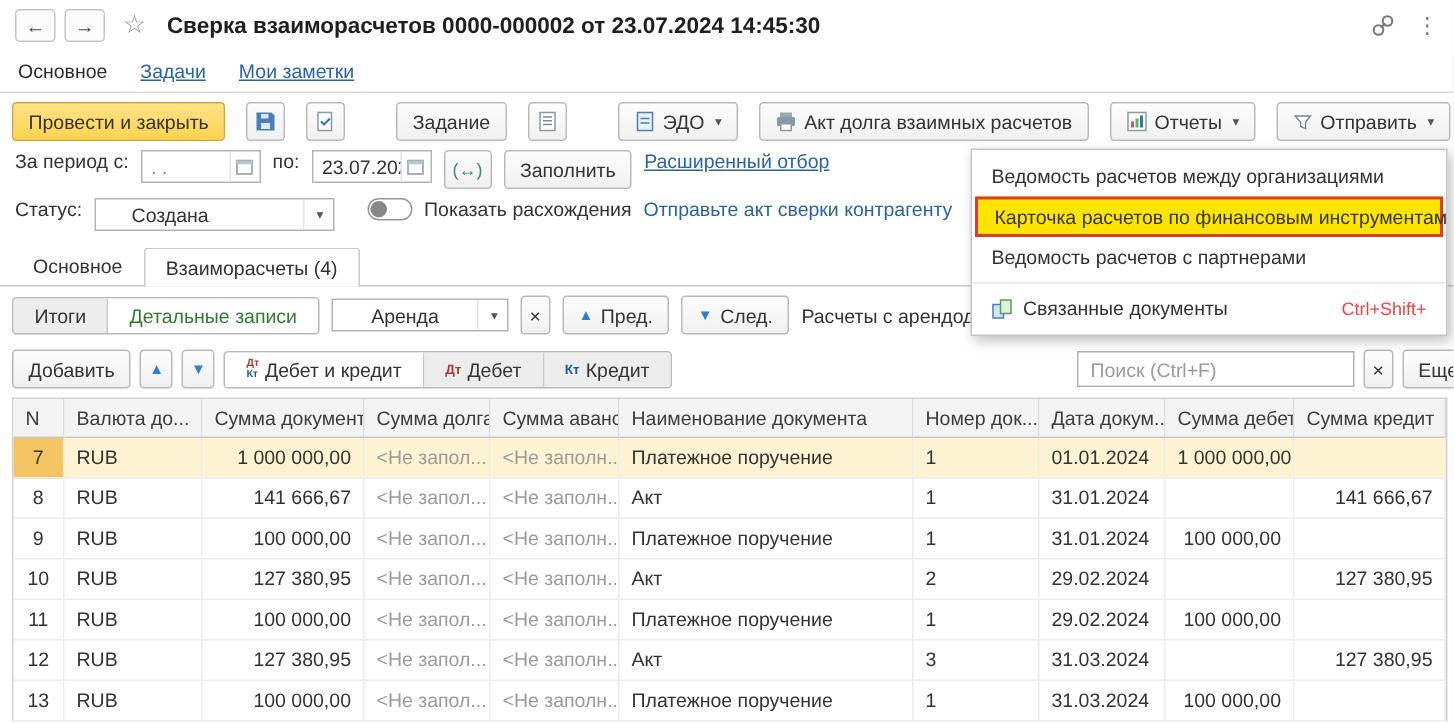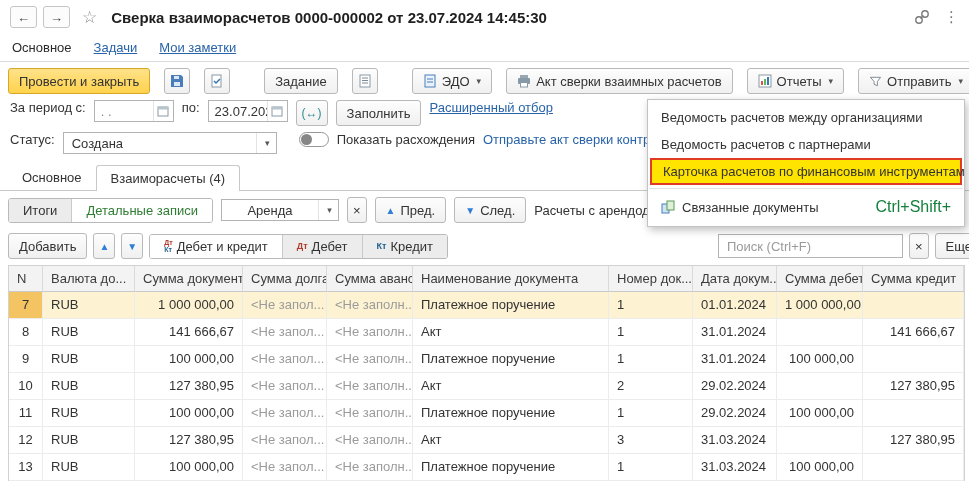--- a/index.html
+++ b/index.html
@@ -84,21 +84,21 @@
   .ph { color:#9b9b9b; }
   .row-sel .gc { background:#fdf2d1; }
   .row-sel .ncell { background:#f5c462; }
 
   
   .popup-menu { position:absolute; left:647px; top:99px; width:318px; background:#fff;
                 border:1px solid #c3c3c3; box-shadow:2px 3px 8px rgba(0,0,0,.25); z-index:40; padding:4px 0; }
   .pm-item { display:flex; align-items:center; padding:6px 13px; color:#333; white-space:nowrap; cursor:pointer; }
   .pm-hl { background:#ffe400; border:2px solid #e03b24; padding:4px 11px; margin:0 2px; }
   .pm-sep { height:1px; background:#e3e3e3; margin:3px 1px; }
-  .pm-short { margin-left:auto; color:#15803d; font-size:16px; }
+  .pm-short { margin-left:auto; color:#ef4444; font-size:12px; }
   .pm-ico { margin-right:7px; display:inline-flex; }
 </style>
 </head>
 <body>
 
 <div class="app">
 
   <div class="titlebar">
     <div class="nav-btn">
         <span>←</span>
@@ -171,21 +171,21 @@
       <span class="caret">▾</span>
     </div>
     <div class="btn">
       <span style="display:inline-flex;">
           <svg width="14" height="14" viewBox="0 0 14 14">
             <rect x="3" y="1" width="8" height="3" fill="#9aa7b0"></rect>
             <rect x="1" y="4" width="12" height="6" rx="1" fill="#8699a6"></rect>
             <rect x="3.5" y="8.5" width="7" height="4.5" fill="#fff" stroke="#8699a6"></rect>
           </svg>
         </span>
-      <span>Акт сверки взаимных расчетов</span>
+      <span>Акт долга взаимных расчетов</span>
     </div>
     <div class="btn">
       <span style="display:inline-flex;">
           <svg width="14" height="14" viewBox="0 0 14 14">
             <rect x="1" y="1" width="12" height="12" fill="#fff" stroke="#8a9aa6"></rect>
             <rect x="3" y="7" width="2" height="4" fill="#d9534f"></rect>
             <rect x="6" y="5" width="2" height="6" fill="#5cb85c"></rect>
             <rect x="9" y="3" width="2" height="8" fill="#337ab7"></rect>
           </svg>
         </span>
@@ -242,21 +242,21 @@
         <span>(↔)</span>
       </div>
     <div class="btn">
         <span>Заполнить</span>
       </div>
     <span class="link">Расширенный отбор</span>
   </div>
 
   <div class="status-row">
     <span class="lbl">Статус:</span>
-    <div class="inputbox" style="width:214px;">
+    <div class="inputbox" style="width:160px;padding-left:16px;">
       <span class="combo-text">Создана</span>
       <span class="in-btn">
           <span class="caret">▾</span>
         </span>
     </div>
     <div class="toggle" style="margin-left:14px;">
         <div class="toggle-knob"></div>
       </div>
     <span class="lbl">Показать расхождения</span>
     <span class="link" style="text-decoration:none;">Отправьте акт сверки контрагенту</span>
@@ -439,25 +439,25 @@
         <div class="gc num">100 000,00</div>
         <div class="gc num"></div>
       </div>
     </div>
   </div>
 
   <div class="popup-menu">
     <div class="pm-item">
         <span>Ведомость расчетов между организациями</span>
       </div>
+    <div class="pm-item pm-hl">
+        <span>Карточка расчетов по финансовым инструментам</span>
+      </div>
     <div class="pm-item">
         <span>Ведомость расчетов с партнерами</span>
-      </div>
-    <div class="pm-item pm-hl">
-        <span>Карточка расчетов по финансовым инструментам</span>
       </div>
     <div class="pm-sep"></div>
     <div class="pm-item">
       <span class="pm-ico">
           <svg width="14" height="14" viewBox="0 0 14 14">
             <rect x="1" y="4" width="7" height="9" fill="#cfe3f5" stroke="#4a7ebb"></rect>
             <rect x="6" y="1" width="7" height="9" fill="#dff0d8" stroke="#5a9a5a"></rect>
           </svg>
         </span>
       <span>Связанные документы</span>

